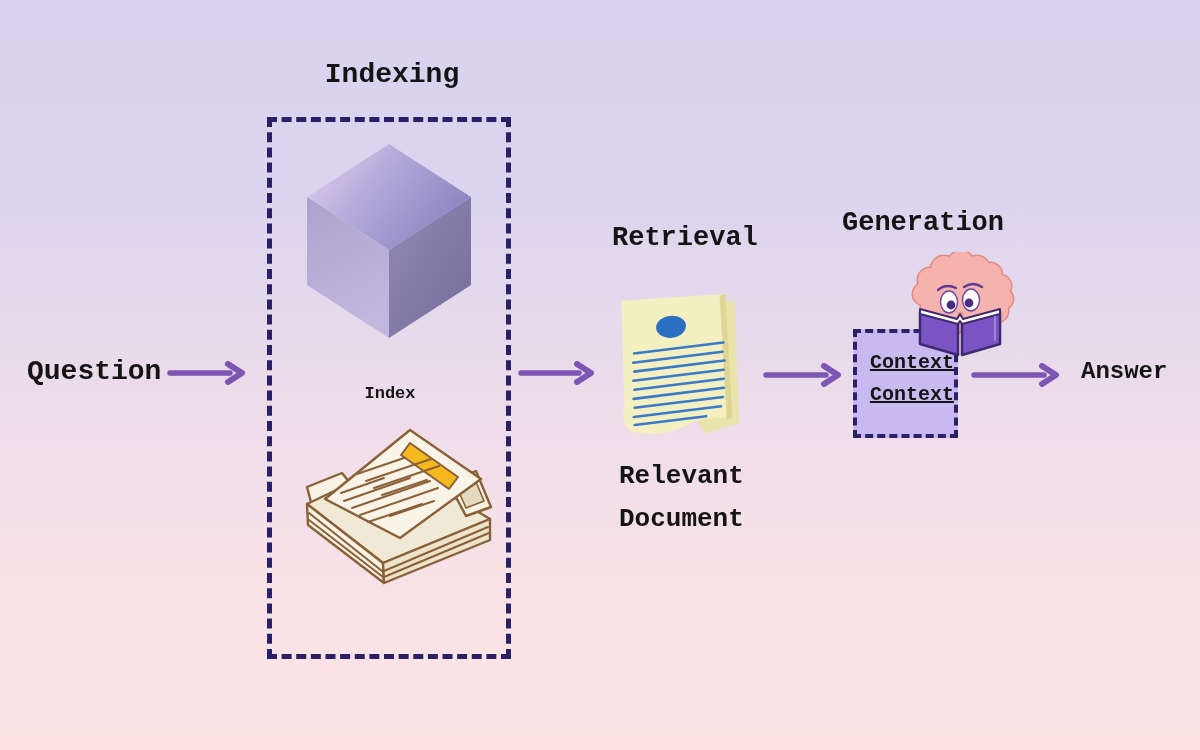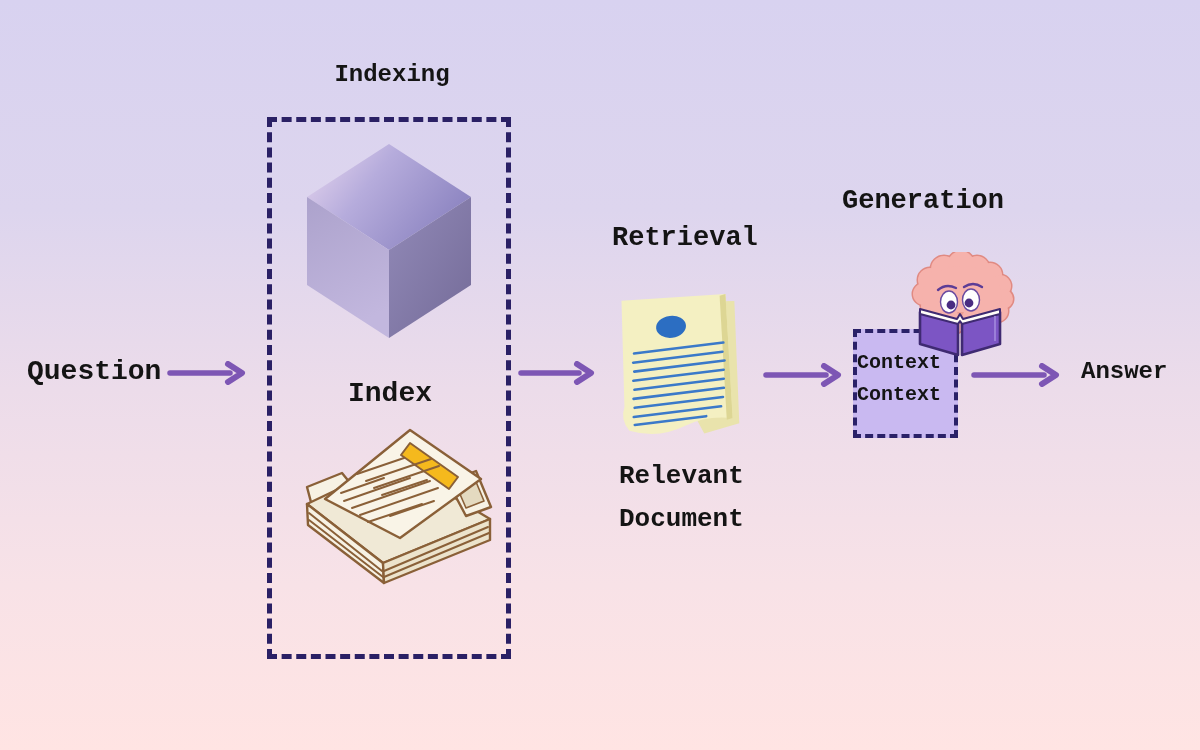--- a/index.html
+++ b/index.html
@@ -25,23 +25,24 @@
     left:267px;top:117px;
     width:234px;height:532px;
     border:5px dashed #2a2065;
   }
   .context-box{
     position:absolute;
     left:853px;top:329px;
     width:97px;height:87px;
     background:#c9b9f1;
     border:4px dashed #2a2168;
-    text-align:left;
+    text-align:right;
     padding-top:14px;
     box-sizing:content-box;
+    text-decoration:underline;
   }
   .context-box .cw-line{
     display:block;
     font-weight:bold;
     font-size:20px;
     line-height:32px;
     color:#141414;
   }
   .two-line{line-height:43px;}
   .two-line span{display:block;}
@@ -52,21 +53,21 @@
 
 <div class="canvas">
 
   <div class="lbl" style="left:16px;top:357px;font-size:28px;margin-left:11px;">Question</div>
 
   <svg class="icon-abs" style="left:166px;top:361px;" width="82" height="24" viewBox="0 0 82 24">
     <line x1="4" y1="12" x2="64" y2="12" stroke="#7d56b4" stroke-width="5.5" stroke-linecap="round"></line>
     <polyline points="62,3 76,12 62,21" fill="none" stroke="#7d56b4" stroke-width="6" stroke-linecap="round" stroke-linejoin="round"></polyline>
   </svg>
 
-  <div class="lbl centered" style="left:392px;top:60px;font-size:24px;">Indexing</div>
+  <div class="lbl centered" style="left:392px;top:60px;font-size:28px;">Indexing</div>
 
   <div class="dashed-box"></div>
 
   <svg class="icon-abs" style="left:302px;top:141px;" width="174" height="200" viewBox="0 0 174 200">
     <defs>
       <linearGradient id="cubeTop" x1="0" y1="0" x2="1" y2="0.5">
         <stop offset="0" stop-color="#ead9f0"></stop>
         <stop offset="0.45" stop-color="#b6acdc"></stop>
         <stop offset="1" stop-color="#8e86c2"></stop>
       </linearGradient>
@@ -77,21 +78,21 @@
       <linearGradient id="cubeRight" x1="0" y1="0" x2="1" y2="1">
         <stop offset="0" stop-color="#928ab8"></stop>
         <stop offset="1" stop-color="#746b98"></stop>
       </linearGradient>
     </defs>
     <polygon points="87,3 169,56 87,109 5,56" fill="url(#cubeTop)"></polygon>
     <polygon points="5,56 87,109 87,197 5,144" fill="url(#cubeLeft)"></polygon>
     <polygon points="169,56 87,109 87,197 169,144" fill="url(#cubeRight)"></polygon>
   </svg>
 
-  <div class="lbl centered" style="left:390px;top:379px;font-size:28px;">Index</div>
+  <div class="lbl centered" style="left:390px;top:379px;font-size:17px;">Index</div>
 
   <svg class="icon-abs" style="left:300px;top:427px;" width="195" height="158" viewBox="0 0 195 158">
     <g stroke="#8a6038" stroke-width="2.4" stroke-linejoin="round" stroke-linecap="round">
 
       <polygon points="7,60 42,46 55,62 12,79" fill="#f7f2e4"></polygon>
 
       <polygon points="7,77 95,35 190,92 83,136" fill="#f0e9d6"></polygon>
 
       <polygon points="7,77 83,136 84,156 8,98" fill="#f7f2e4"></polygon>
 
@@ -160,21 +161,21 @@
   <div class="lbl two-line" style="left:605px;top:455px;font-size:26px;margin-left:14px;">
     <span>Relevant</span>
     <span>Document</span>
   </div>
 
   <svg class="icon-abs" style="left:762px;top:363px;" width="82" height="24" viewBox="0 0 82 24">
     <line x1="4" y1="12" x2="64" y2="12" stroke="#7d56b4" stroke-width="5.5" stroke-linecap="round"></line>
     <polyline points="62,3 76,12 62,21" fill="none" stroke="#7d56b4" stroke-width="6" stroke-linecap="round" stroke-linejoin="round"></polyline>
   </svg>
 
-  <div class="lbl" style="left:842px;top:186px;text-align:center;">Generation</div>
+  <div class="lbl" style="left:842px;top:208px;text-align:center;">Generation</div>
 
   <div class="context-box">
     <span class="cw-line">Context</span>
     <span class="cw-line">Context</span>
   </div>
 
   <svg class="icon-abs" style="left:900px;top:252px;" width="122" height="112" viewBox="0 0 122 112">
 
     <g fill="#f6b2ac" stroke="#e08a82" stroke-width="3">
       <circle cx="34" cy="54" r="13"></circle>

